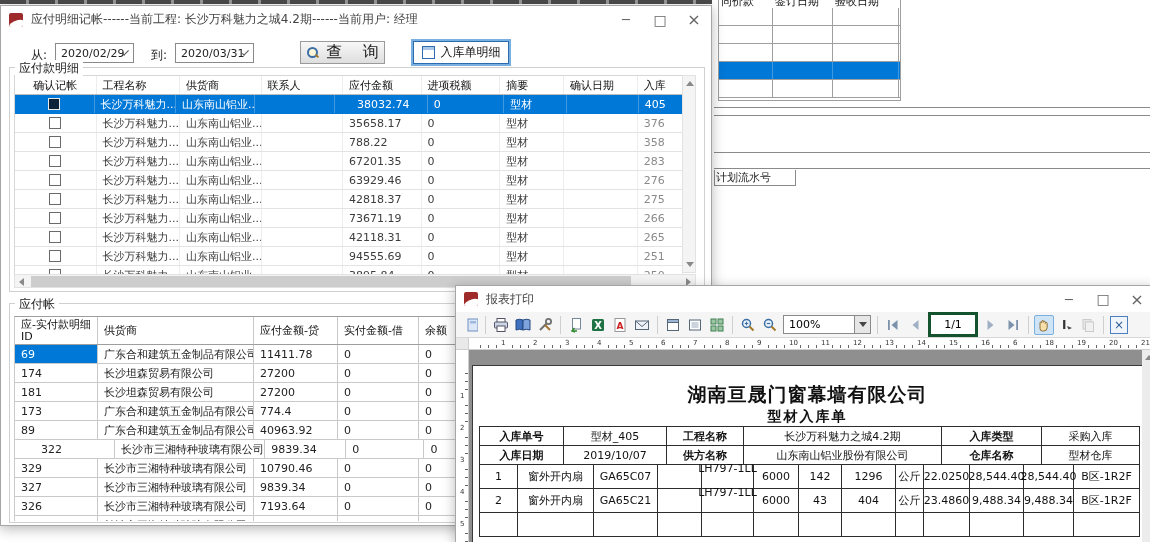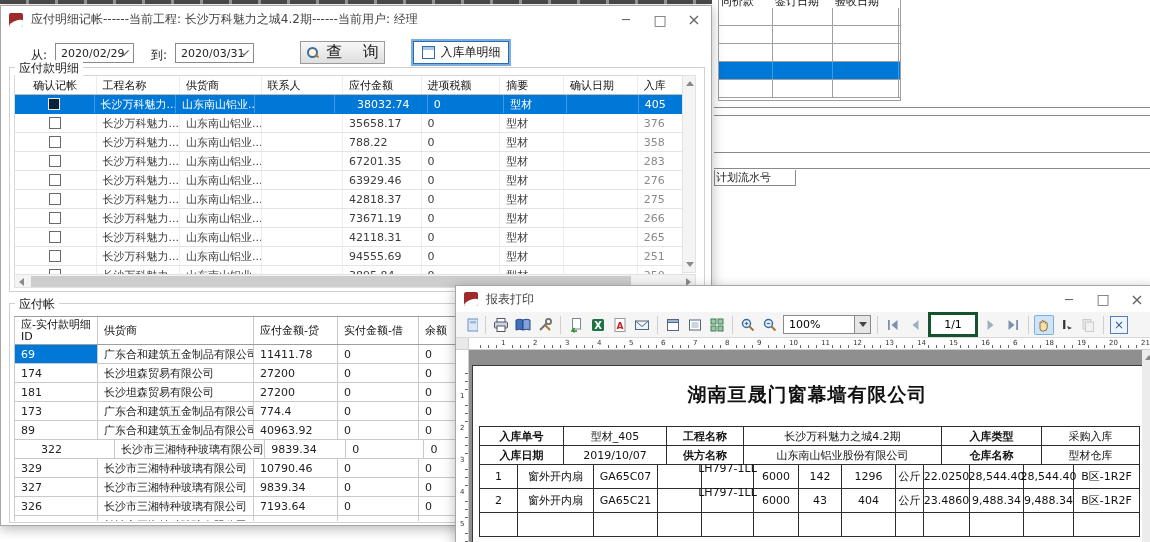--- a/index.html
+++ b/index.html
@@ -663,20 +663,21 @@
         <div class="tick" style="left: 9px; top: 159px; width: 3px; height: 1px;"></div>
         <div class="tick" style="left: 9px; top: 167px; width: 3px; height: 1px;"></div>
         <div class="tnum" style="left: 4px; top: 171px;">5</div>
         <div class="tick" style="left: 9px; top: 183px; width: 3px; height: 1px;"></div>
         <div class="tick" style="left: 9px; top: 191px; width: 3px; height: 1px;"></div>
       </div>
 
     <div class="preview" id="preview" style="left:13px;top:64px;width:687px;height:196px;">
       <div class="page" id="page" style="left:3px;top:15px;width:671px;height:210px;">
         <div class="rtitle" style="top:16px;font-size:19px;letter-spacing:1px;">湖南亘晟门窗幕墙有限公司</div>
+        <div class="rtitle" style="top:42px;font-size:14px;letter-spacing:2px;">型材入库单</div>
         <div class="rtable" id="info-table" style="left:6px;top:60px;width:661px;">
             <div class="rrow" style="height: 19px;">
               <div class="rc bold" style="width: 84px;">入库单号</div>
               <div class="rc" style="width: 103px;">型材_405</div>
               <div class="rc bold" style="width: 77px;">工程名称</div>
               <div class="rc" style="width: 198px;">长沙万科魅力之城4.2期</div>
               <div class="rc bold" style="width: 100px;">入库类型</div>
               <div class="rc" style="width: 98px;">采购入库</div>
             </div>
             <div class="rrow" style="height: 19px;">

